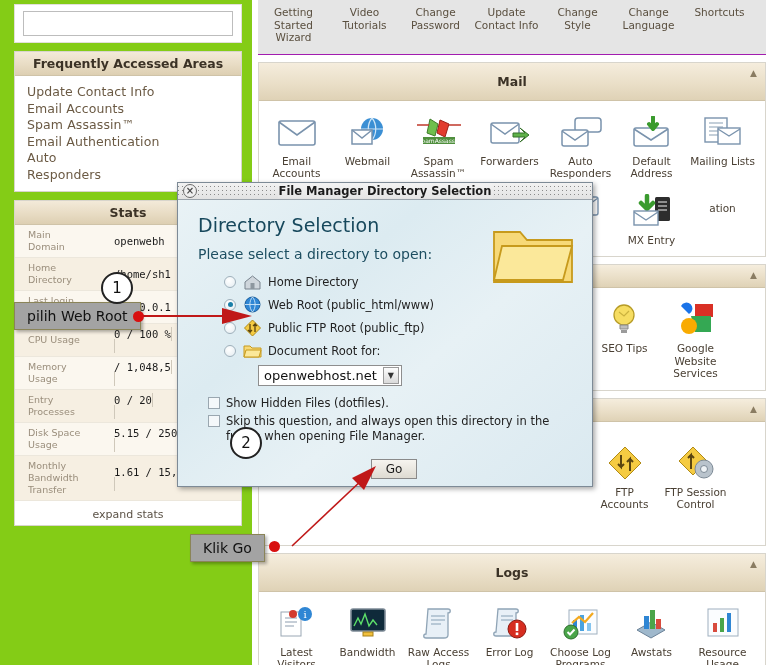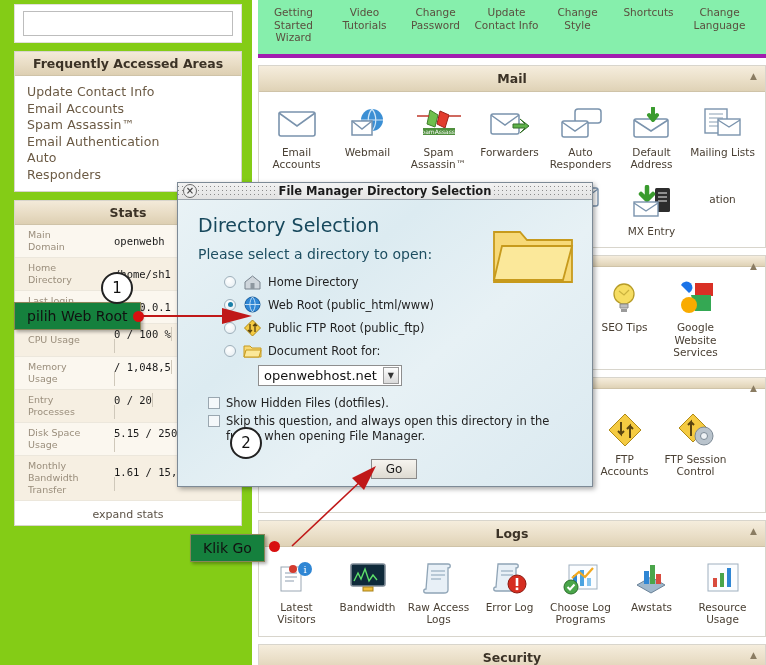--- a/index.html
+++ b/index.html
@@ -48,31 +48,31 @@
   .bar > i { display: block; height: 100%; background: #7ddb3a; }
   .expand { text-align: center; font-size: 11px; color: #5b5246; padding: 7px 0 4px; }
 
   
   .main { position: absolute; left: 258px; top: 0; width: 508px; height: 665px; }
   .sec { border: 1px solid #d8d5cc; background: #fff; margin-bottom: 7px; }
   .sec-head {
     background: linear-gradient(to bottom, #f5eddd 0%, #eadfc8 55%, #dfd2b6 100%);
     border-bottom: 1px solid #cfc3a8;
     font-weight: bold; font-size: 12.5px; color: #3b3226; text-align: center;
-    padding: 5px 6px; position: relative;
+    padding: 11px 6px; position: relative;
   }
   .sec-head .caret { position: absolute; right: 8px; top: 5px; font-size: 9px; color: #8a7c62; }
   .icon-grid { display: flex; flex-wrap: wrap; padding: 6px 2px 4px 2px; }
   .icon-cell {
     width: 71px; padding: 4px 1px 6px; text-align: center;
     font-size: 10.5px; color: #4a4034; line-height: 12.5px;
   }
   .icon-cell .glyph { height: 42px; display:flex; align-items:center; justify-content:center; margin-bottom: 2px; }
   .icon-cell .lbl { display: block; }
-  .toprow { display: flex; padding: 2px 0 4px 0; border-bottom: 4px solid #a21caf; background:#86efac; }
+  .toprow { display: flex; padding: 2px 0 4px 0; border-bottom: 1px solid #a21caf; background:#e5e5e5; }
   .toprow .icon-cell { font-size: 10.5px; color:#5a4f3f; }
 
   
   svg.ic { display: block; }
 
   
   .modal {
     position: absolute; left: 177px; top: 182px; width: 416px; height: 305px;
     border: 1px solid #7d8a96;
     background: linear-gradient(140deg, #eaf3f6 0%, #dcebf1 35%, #e7f1f5 60%, #dae9f0 100%);
@@ -136,21 +136,21 @@
   .go-btn {
     font-family: "DejaVu Sans", "Liberation Sans", sans-serif;
     font-size: 12px; color: #1a1a1a; padding: 2px 14px;
     border: 1px solid #8a8a8a; background: linear-gradient(to bottom,#f6f4ef,#dedbd2);
     cursor: pointer;
   }
 
   
   .callout {
     position: absolute; z-index: 80;
-    background: #15803d; border: 1px solid #8a8458;
+    background: #a3a3a3; border: 1px solid #8a8458;
     box-shadow: 2px 2px 3px rgba(0,0,0,.3);
     font-size: 14px; color: #111; padding: 5px 12px; white-space: nowrap;
   }
   .dot {
     position: absolute; z-index: 82; width: 11px; height: 11px;
     border-radius: 50%; background: #d81010;
   }
   .numcircle {
     position: absolute; z-index: 81; width: 32px; height: 32px; border-radius: 50%;
     border: 2px solid #222; background: #fff; color: #111;
@@ -255,24 +255,24 @@
       <div class="icon-cell">
           <span class="lbl">Change Password</span>
         </div>
       <div class="icon-cell">
           <span class="lbl">Update Contact Info</span>
         </div>
       <div class="icon-cell">
           <span class="lbl">Change Style</span>
         </div>
       <div class="icon-cell">
+          <span class="lbl">Change Language</span>
+        </div>
+      <div class="icon-cell">
           <span class="lbl">Shortcuts</span>
-        </div>
-      <div class="icon-cell">
-          <span class="lbl">Change Language</span>
         </div>
     </div>
 
     <div class="sec" style="margin-top:7px;">
       <div class="sec-head">
         <span>Mail</span>
         <span class="caret">▲</span>
       </div>
       <div class="icon-grid">
 

